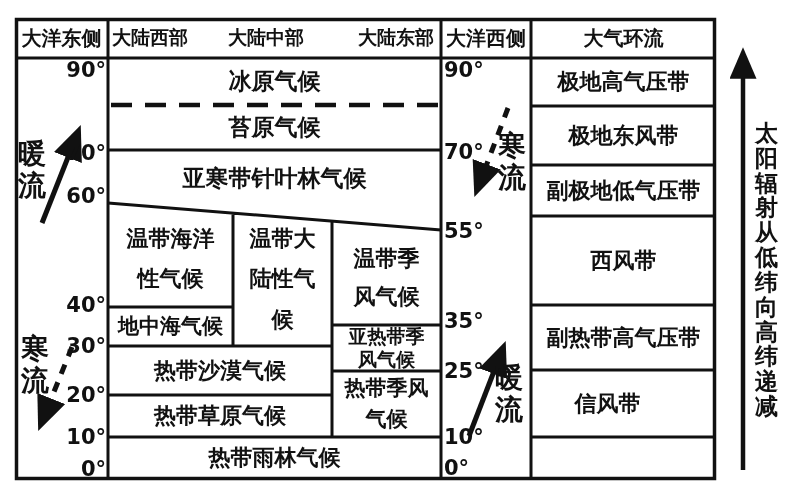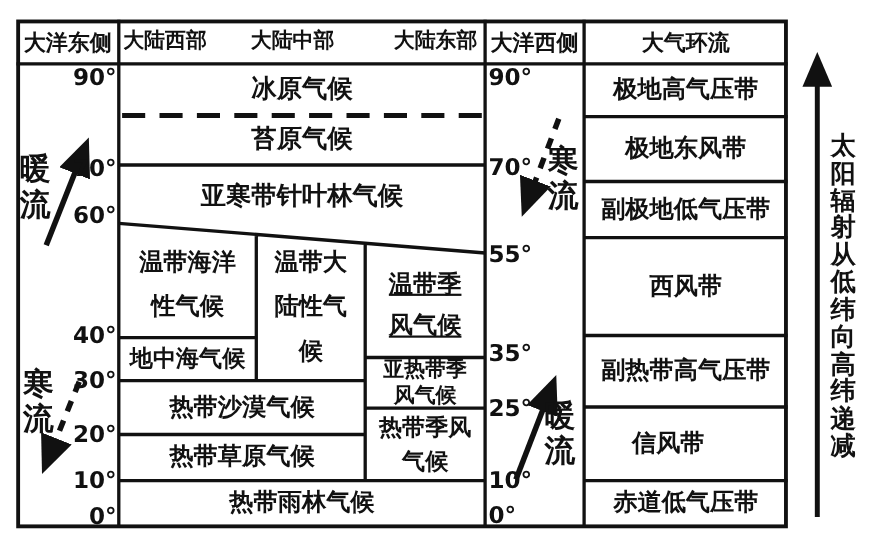--- a/index.html
+++ b/index.html
@@ -101,21 +101,21 @@
   <div class="cell clim-lg" style="left:108px;top:105px;width:333px;height:45px;">苔原气候</div>
   <div class="cell clim-lg" style="left:108px;top:150px;width:333px;height:56px;">亚寒带针叶林气候</div>
 
   <div class="cell clim" style="left:110px;top:210px;width:121px;height:97px;line-height:1.8;">
     <span class="wrapbox" style="width:92px;">温带海洋性气候</span>
   </div>
   <div class="cell clim" style="left:233px;top:213px;width:99px;height:133px;line-height:1.82;">
     <span class="wrapbox" style="width:70px;">温带大陆性气候</span>
   </div>
   <div class="cell clim" style="left:332px;top:230px;width:109px;height:95px;line-height:1.7;">
-    <span class="wrapbox" style="width:70px;text-decoration:underline;">温带季风气候</span>
+    <span class="wrapbox" style="width:70px;">温带季风气候</span>
   </div>
 
   <div class="cell" style="left:110px;top:307px;width:121px;height:39px;font-size:21px;">地中海气候</div>
 
   <div class="cell" style="left:332px;top:325px;width:109px;height:46px;font-size:19px;line-height:1.2;">
     <span class="wrapbox" style="width:80px;">亚热带季风气候</span>
   </div>
 
   <div class="cell clim" style="left:108px;top:346px;width:224px;height:49px;">热带沙漠气候</div>
 
@@ -125,17 +125,16 @@
 
   <div class="cell clim" style="left:108px;top:395px;width:224px;height:42px;text-align:center;">热带草原气候</div>
   <div class="cell clim" style="left:108px;top:437px;width:333px;height:42px;">热带雨林气候</div>
 
   <div class="cell band" style="left:531px;top:58px;width:185px;height:48px;">极地高气压带</div>
   <div class="cell band" style="left:531px;top:106px;width:185px;height:59px;">极地东风带</div>
   <div class="cell band" style="left:531px;top:165px;width:185px;height:51px;">副极地低气压带</div>
   <div class="cell band" style="left:531px;top:216px;width:185px;height:89px;">西风带</div>
   <div class="cell band" style="left:531px;top:305px;width:185px;height:65px;">副热带高气压带</div>
   <div class="cell band" style="left:531px;top:370px;width:153px;height:67px;">信风带</div>
-  <div class="cell band" style="left:531px;top:437px;width:185px;height:42px;">赤道低气压带</div>
 
   <div class="vtext" style="left:753px;top:103px;width:27px;font-size:23px;line-height:1.08;margin-top:18px;">太阳辐射从低纬向高纬递减</div>
 
 </div>
 
 </body></html>

